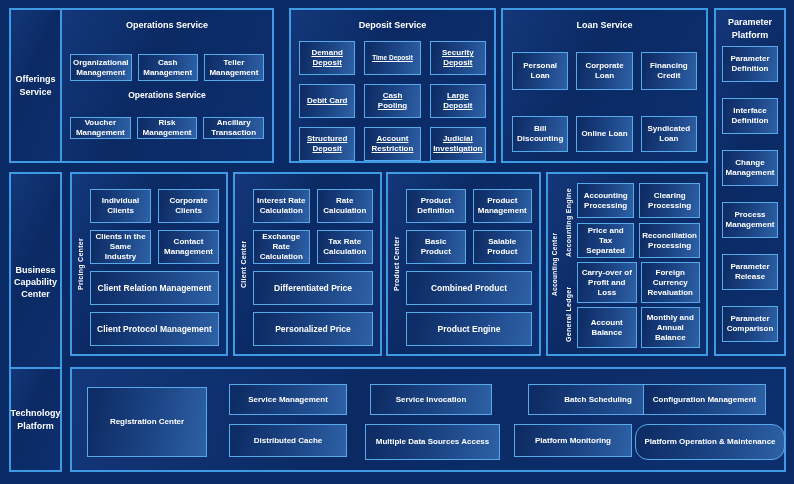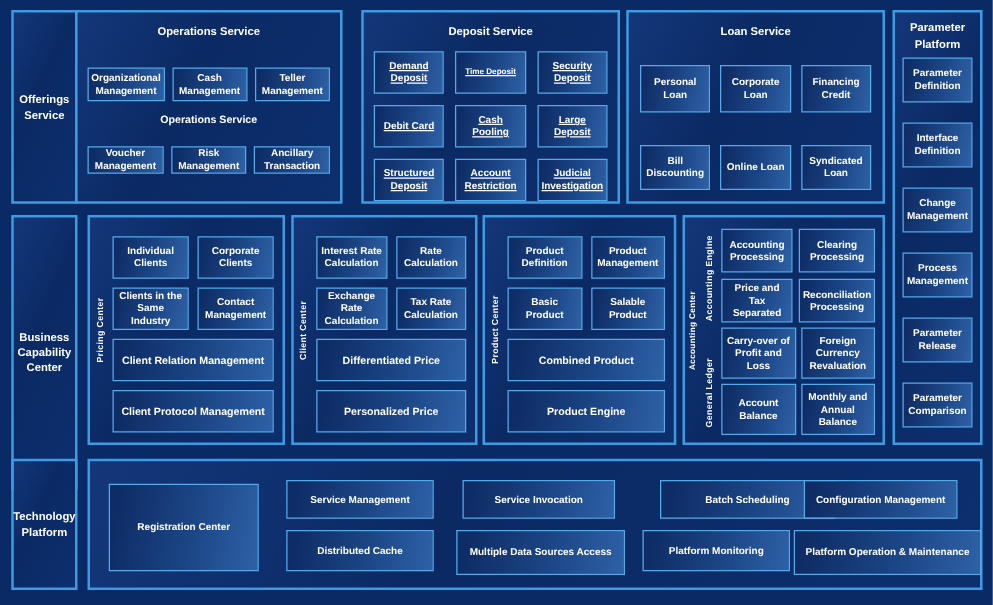--- a/index.html
+++ b/index.html
@@ -219,16 +219,16 @@
     <div class="bx abs" style="left:157px; top:15px; width:118px; height:31px;">Service Management</div>
     <div class="bx abs" style="left:157px; top:55px; width:118px; height:33px;">Distributed Cache</div>
 
     <div class="bx abs" style="left:298px; top:15px; width:122px; height:31px;">Service Invocation</div>
     <div class="bx abs" style="left:293px; top:55px; width:135px; height:36px;">Multiple Data Sources Access</div>
 
     <div class="bx abs" style="left:440px; top:15px; width:140px; height:31px;margin-left:16px;">Batch Scheduling</div>
     <div class="bx abs" style="left:442px; top:55px; width:118px; height:33px;">Platform Monitoring</div>
 
     <div class="bx abs" style="left:571px; top:15px; width:123px; height:31px;">Configuration Management</div>
-    <div class="bx abs" style="left:563px; top:55px; width:150px; height:36px;">Platform Operation &amp; Maintenance</div>
+    <div class="bx abs" style="left:563px; top:55px; width:150px; height:36px;border-radius:13px;">Platform Operation &amp; Maintenance</div>
   </div>
 
 </div>
 
 </body></html>

